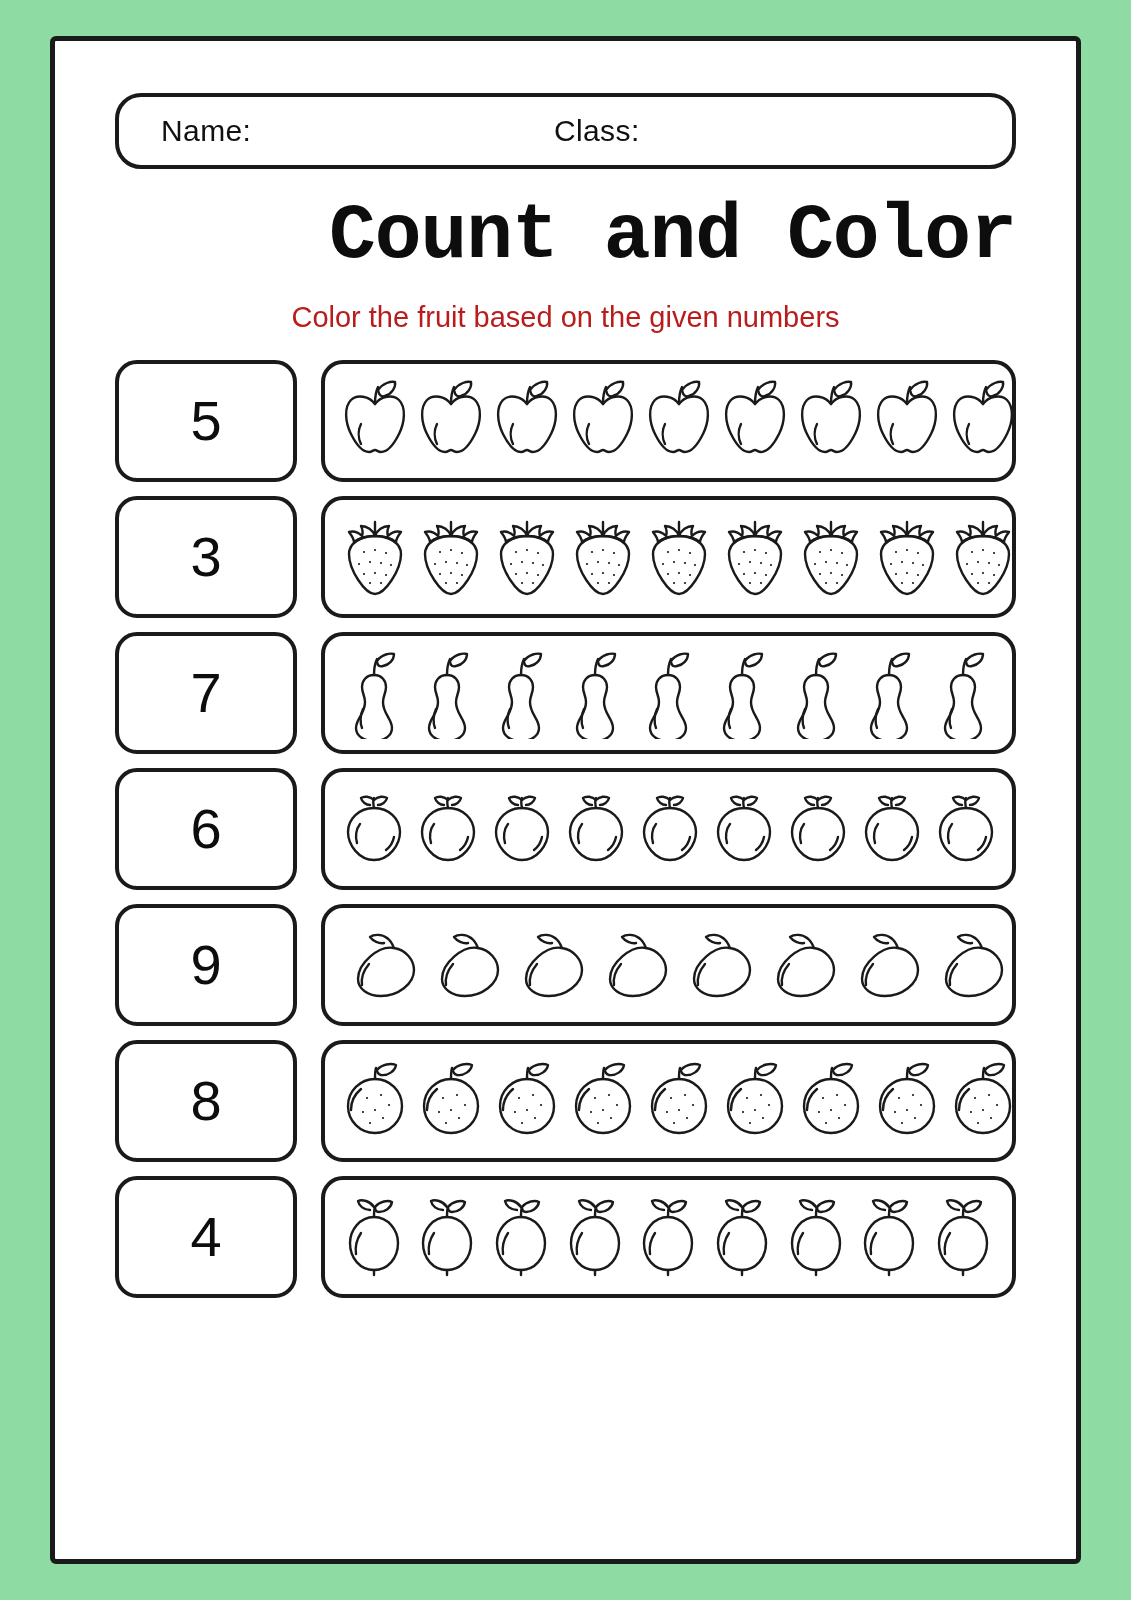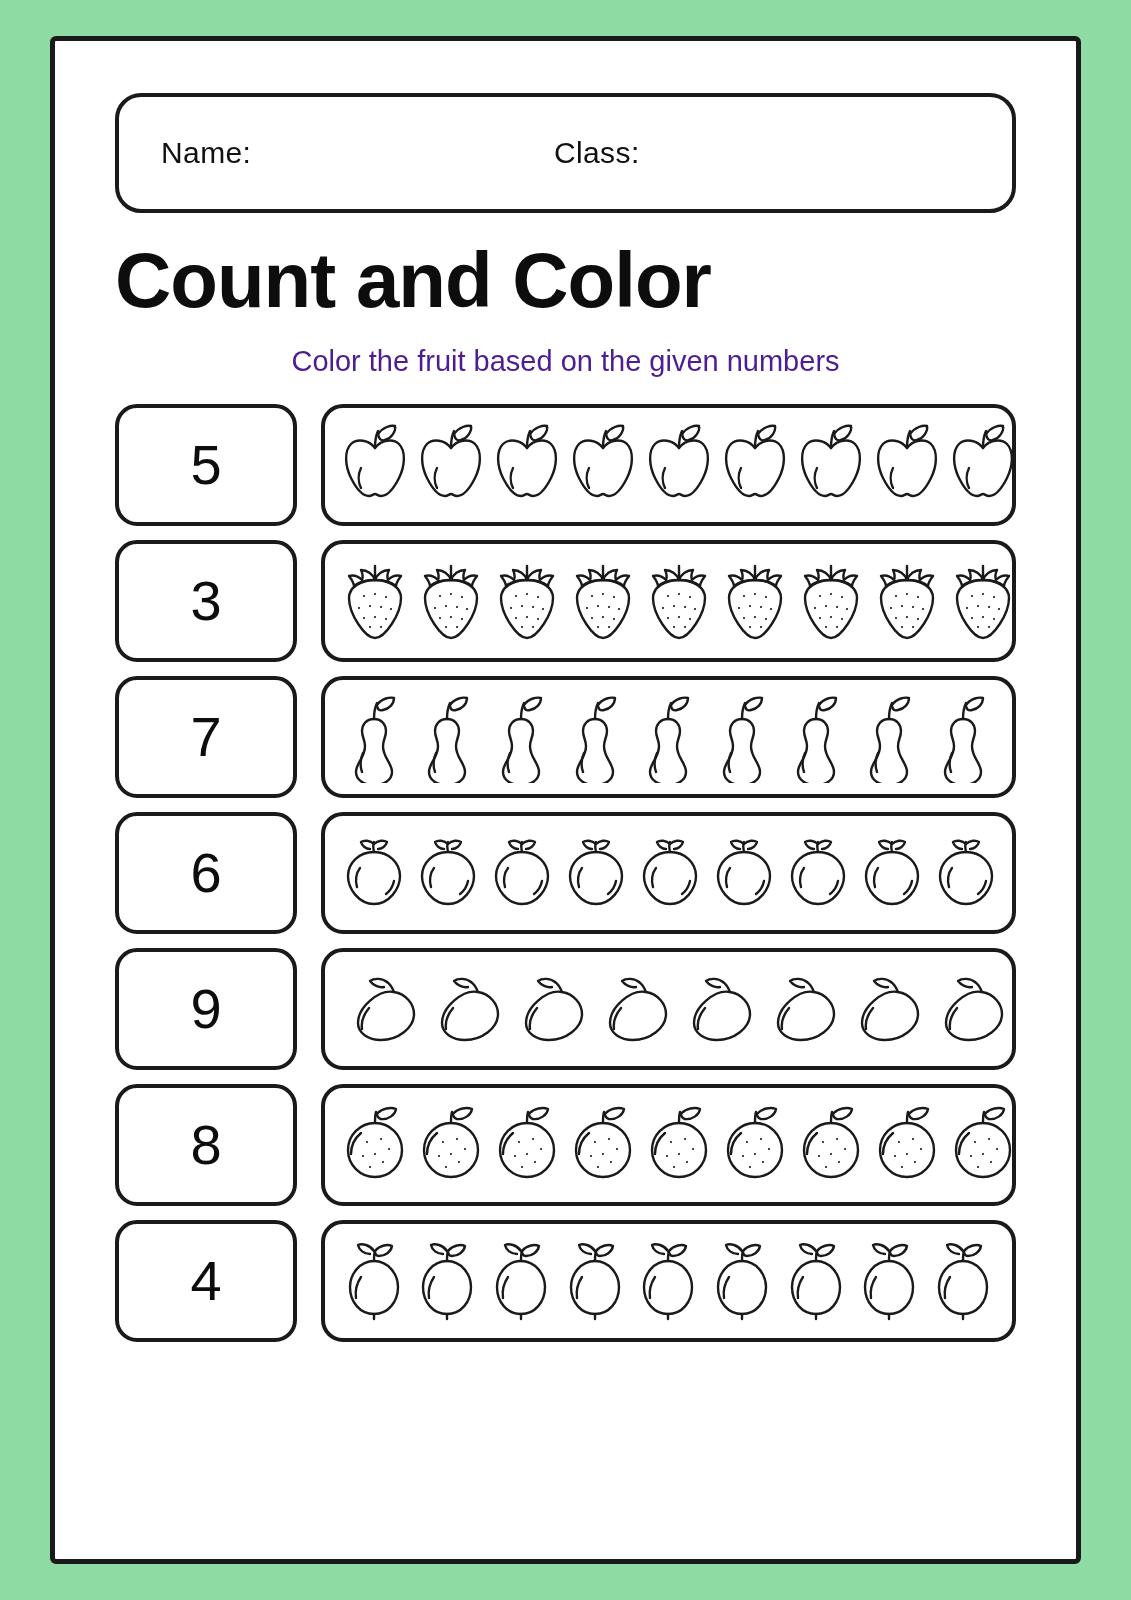--- a/index.html
+++ b/index.html
@@ -19,49 +19,50 @@
     overflow: hidden;
   }
   .inner {
     position: absolute;
     left: 0; top: 0; right: 0; bottom: 0;
     padding: 52px 60px 40px 60px;
   }
 
   
   .namebar {
-    height: 120px;
+    height: 76px;
     border: 4px solid #1a1a1a;
     border-radius: 26px;
     display: flex;
     align-items: center;
     margin-bottom: 28px;
   }
   .namebar .field {
     font-size: 30px;
     color: #111;
     letter-spacing: .4px;
   }
   .namebar .field.name { margin-left: 42px; width: 44%; }
   .namebar .field.cls  { }
 
   
   .title {
-    text-align: left;
+    text-align: right;
     font-size: 78px;
     font-weight: 700;
     letter-spacing: -1px;
     color: #0d0d0d;
     margin: 22px 0 4px 0;
     line-height: 1;
+    font-family: Liberation Mono, monospace;
   }
   .subtitle {
     text-align: center;
     font-size: 29px;
-    color: #4c1d95;
+    color: #b91c1c;
     margin: 26px 0 26px 0;
   }
 
   
   .rows { display: flex; flex-direction: column; gap: 14px; }
   .row { display: flex; align-items: stretch; height: 122px; }
   .numbox {
     width: 182px;
     border: 4px solid #1a1a1a;
     border-radius: 22px;

